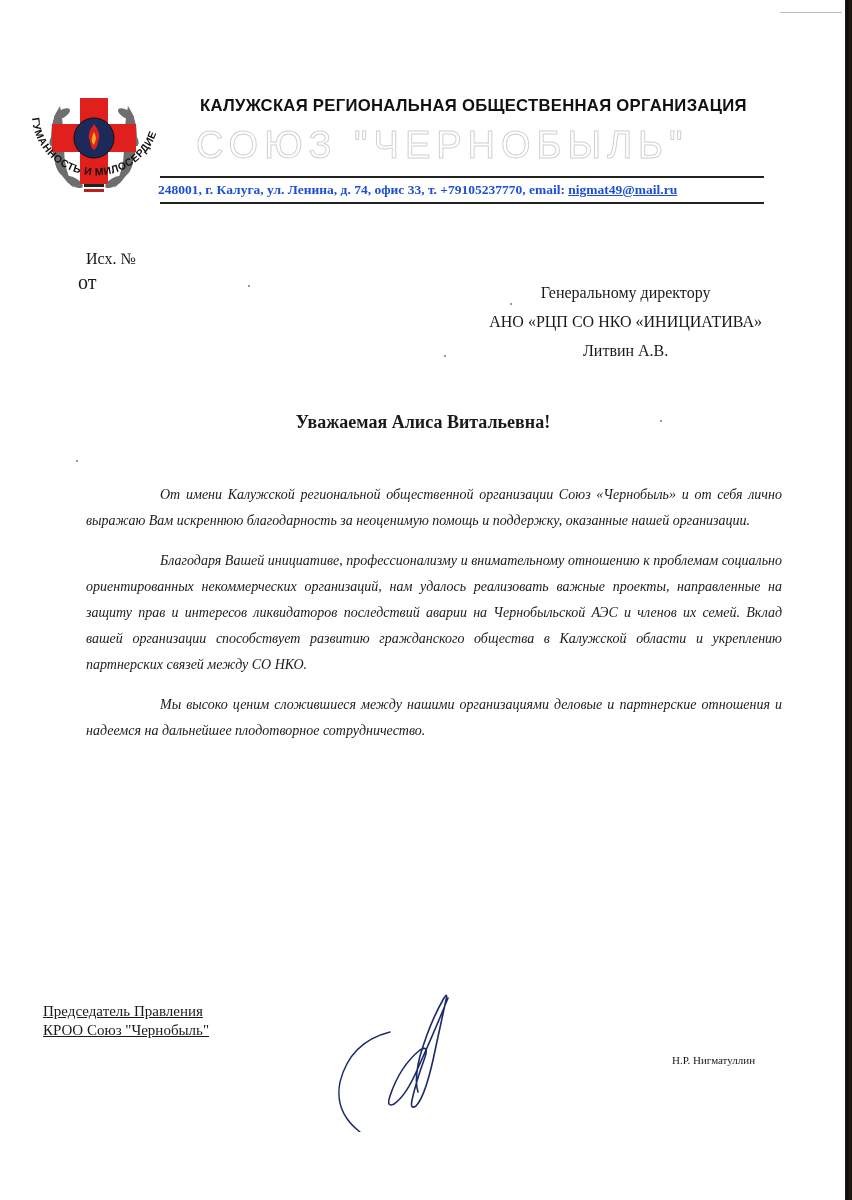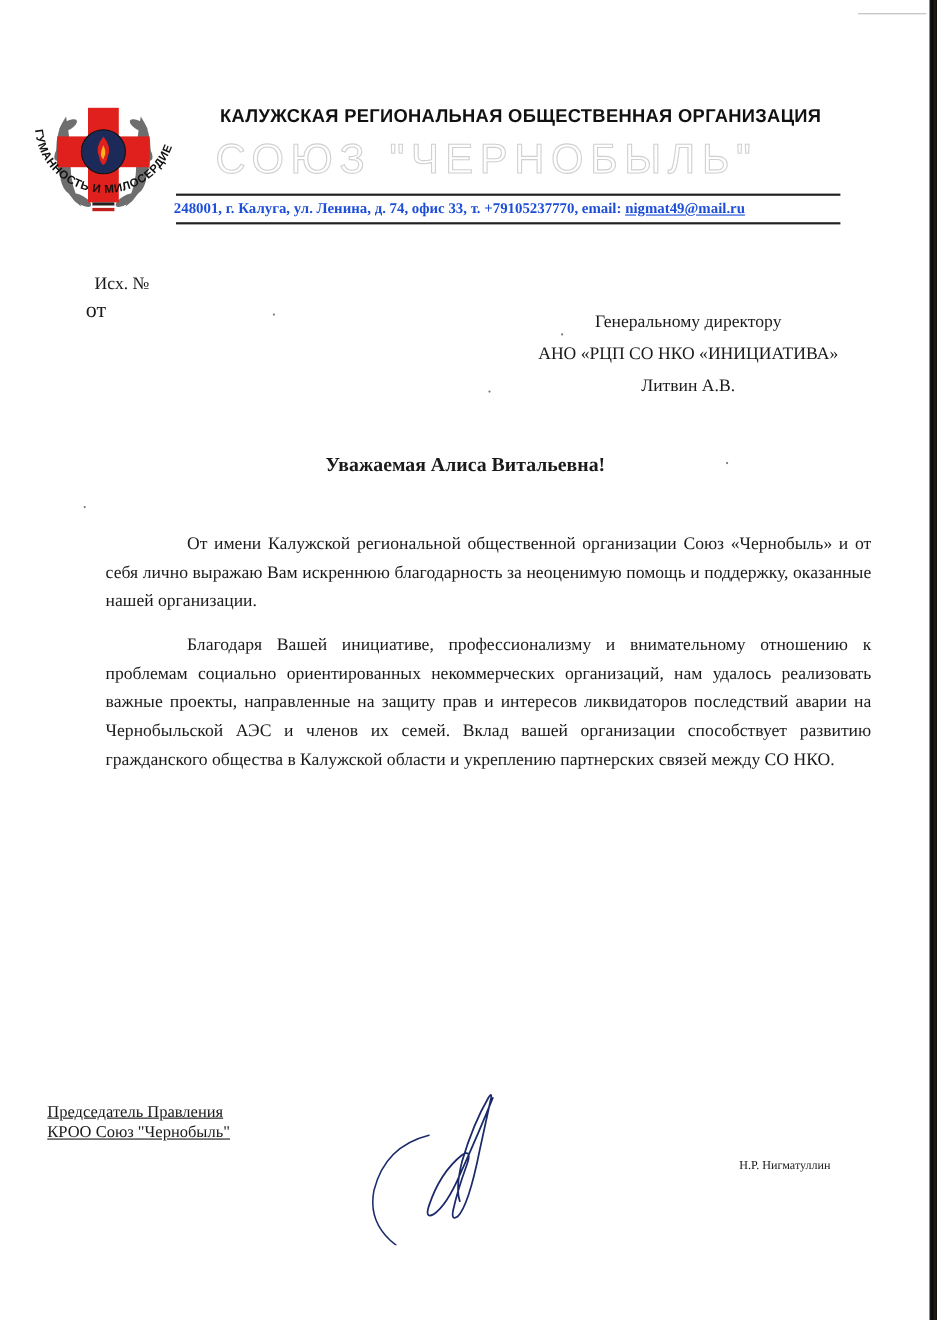--- a/index.html
+++ b/index.html
@@ -53,22 +53,22 @@
   .addressee div { white-space: nowrap; }
 
   
   .salutation {
     position: absolute; left: 0; width: 846px; top: 412px; text-align: center;
     font-weight: bold; font-size: 18px;
   }
 
   
   .body-text {
-    position: absolute; left: 96px; top: 482px; width: 696px;
-    font-size: 16px; line-height: 26px; text-align: justify;
+    position: absolute; left: 86px; top: 482px; width: 696px;
+    font-size: 14px; line-height: 26px; text-align: justify; font-style: italic;
   }
   .body-text p { margin: 0 0 14px 0; text-indent: 74px; }
 
   
   .sig-title { position: absolute; left: 43px; top: 1002px; font-size: 15px; line-height: 19px; text-decoration: underline; }
   .sig-name { position: absolute; left: 672px; top: 1054px; font-size: 11px; }
   .signature { position: absolute; left: 330px; top: 992px; width: 140px; height: 140px; }
 
   .dot { position: absolute; width: 2px; height: 2px; background: #777; border-radius: 50%; }
 </style>
@@ -131,20 +131,21 @@
     <div>Генеральному директору</div>
     <div>АНО «РЦП СО НКО «ИНИЦИАТИВА»</div>
     <div>Литвин А.В.</div>
   </div>
 
   <div class="salutation">Уважаемая Алиса Витальевна!</div>
 
   <div class="body-text">
     <p>От имени Калужской региональной общественной организации Союз «Чернобыль» и от себя лично выражаю Вам искреннюю благодарность за неоценимую помощь и поддержку, оказанные нашей организации.</p>
     <p>Благодаря Вашей инициативе, профессионализму и внимательному отношению к проблемам социально ориентированных некоммерческих организаций, нам удалось реализовать важные проекты, направленные на защиту прав и интересов ликвидаторов последствий аварии на Чернобыльской АЭС и членов их семей. Вклад вашей организации способствует развитию гражданского общества в Калужской области и укреплению партнерских связей между СО НКО.</p>
+    <p>Мы высоко ценим сложившиеся между нашими организациями деловые и партнерские отношения и надеемся на дальнейшее плодотворное сотрудничество.</p>
   </div>
 
   <div class="sig-title">
     <div>Председатель Правления</div>
     <div>КРОО Союз "Чернобыль"</div>
   </div>
   <svg class="signature" viewBox="0 0 140 140">
     <path d="M118 6 q-12 30 -30 70 q-12 28 -24 36 q-8 4 -4 -8 q10 -30 30 -46 q10 -6 4 10 q-8 22 -12 40 q-2 10 4 6 q10 -10 20 -60 q6 -28 10 -46 q2 -8 -2 -2 q-14 24 -24 58 q-6 24 -2 36" fill="none" stroke="#1b2a6b" stroke-width="1.6" stroke-linecap="round"></path>
     <path d="M60 40 q-40 10 -50 50 q-6 30 20 50" fill="none" stroke="#1b2a6b" stroke-width="1.4" stroke-linecap="round"></path>
   </svg>

